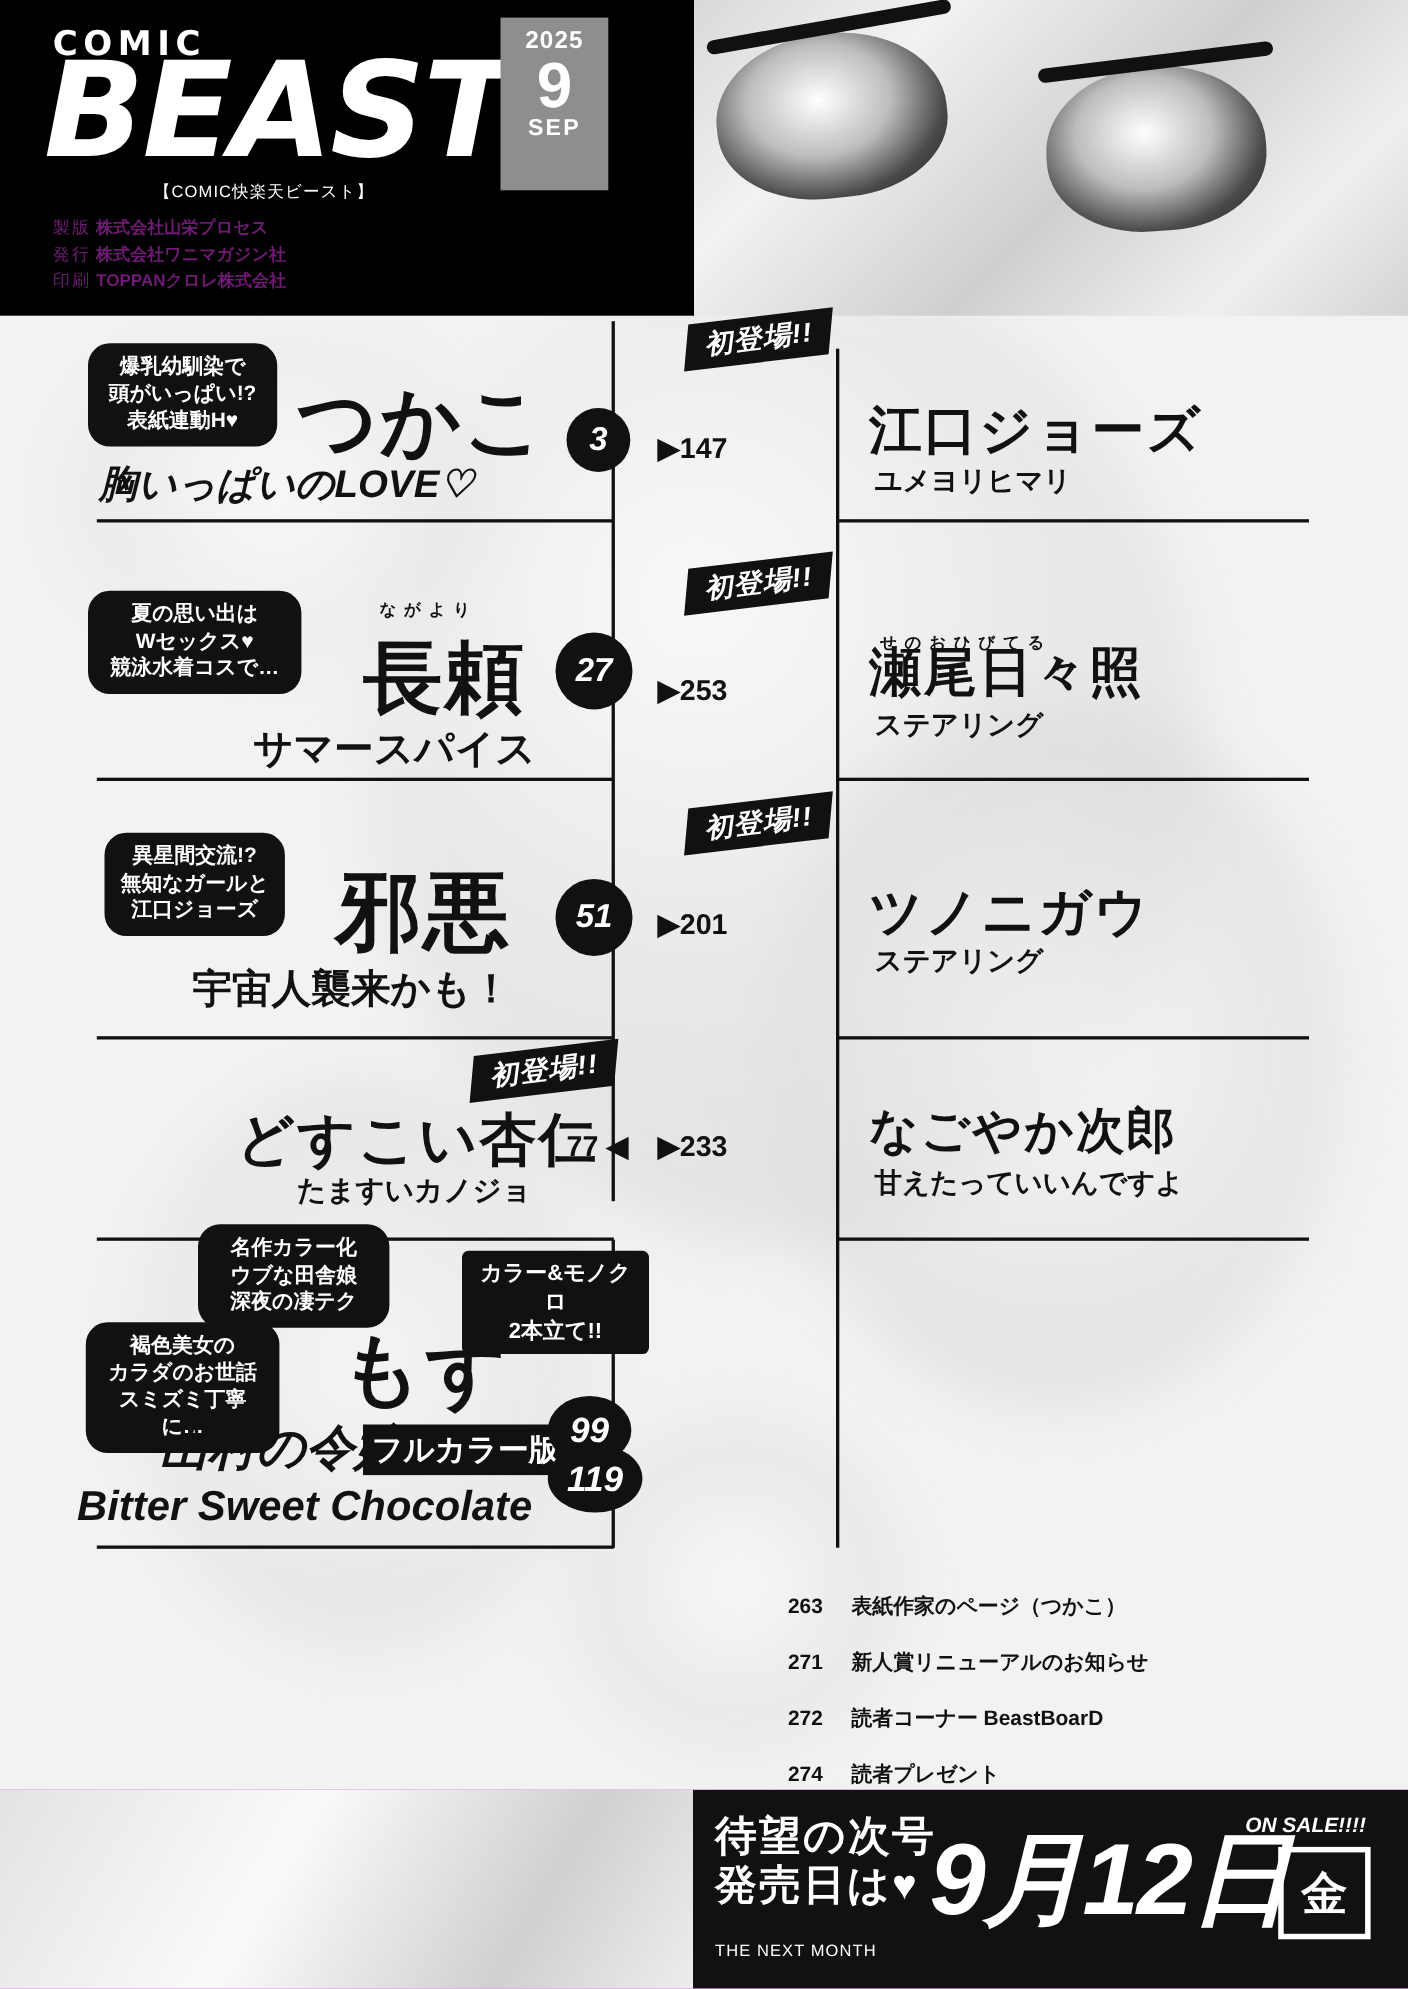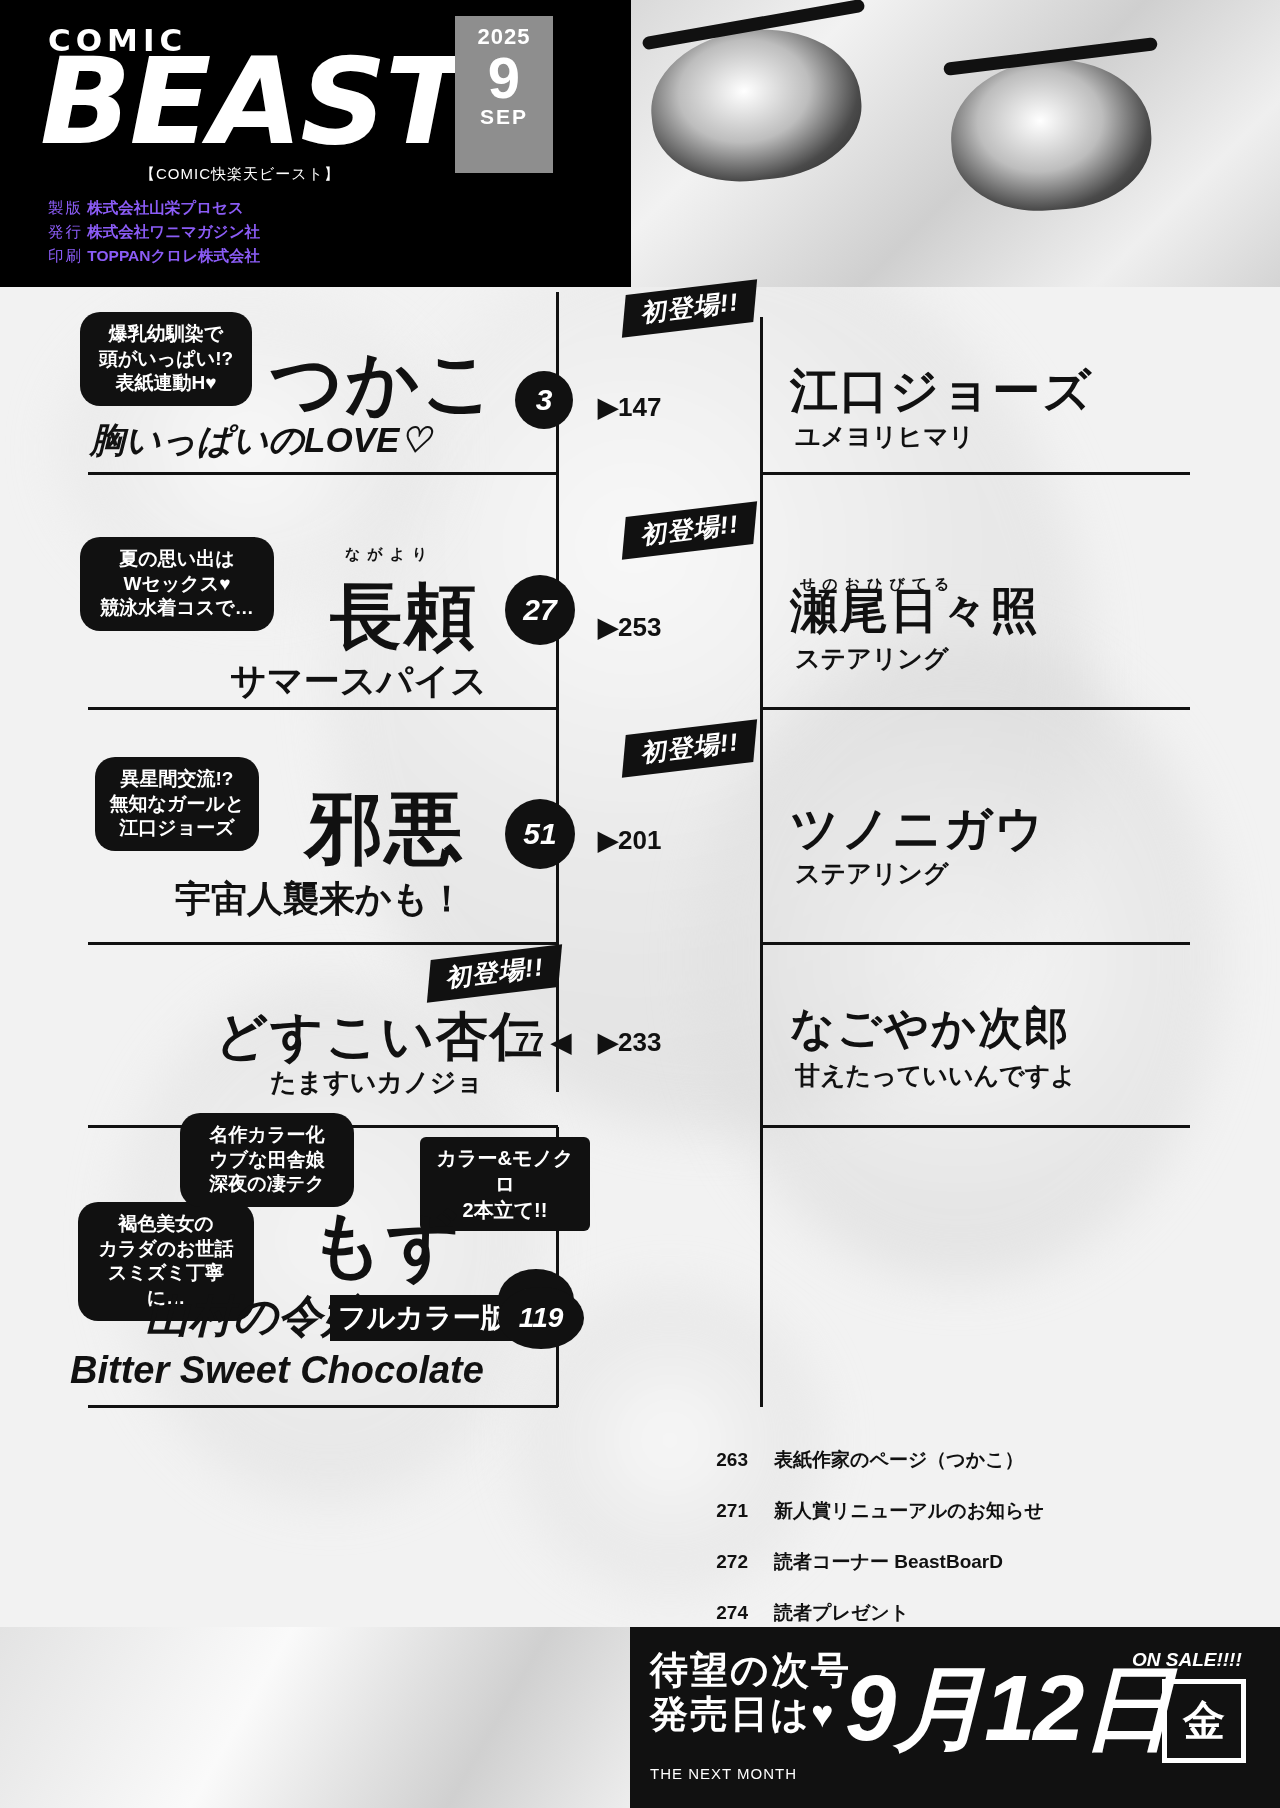--- a/index.html
+++ b/index.html
@@ -34,21 +34,21 @@
 
   .logo-comic{position:absolute;left:48px;top:22px;color:#fff;font-size:31px;letter-spacing:5px;font-weight:bold;font-family:"DejaVu Sans",sans-serif;}
   .logo-beast{position:absolute;left:40px;top:42px;color:#fff;font-size:120px;font-weight:bold;font-style:italic;letter-spacing:-2px;line-height:1;font-family:"DejaVu Sans",sans-serif;}
   .logo-sub{position:absolute;left:140px;top:165px;color:#fff;font-size:15px;letter-spacing:1px;}
 
   .issue-box{position:absolute;left:455px;top:16px;width:98px;height:157px;background:#8e8e8e;text-align:center;color:#fff;}
   .issue-year{font-size:22px;font-weight:bold;padding-top:8px;letter-spacing:1px;}
   .issue-month{font-size:58px;font-weight:bold;line-height:.95;}
   .issue-sep{font-size:21px;font-weight:bold;letter-spacing:2px;}
 
-  .imprint{position:absolute;left:48px;top:196px;color:#8b5cf6;font-size:15.5px;line-height:1.55;white-space:nowrap;}
+  .imprint{position:absolute;left:48px;top:196px;color:#701a75;font-size:15.5px;line-height:1.55;white-space:nowrap;}
   .imprint b{font-weight:bold;}
   .imprint .lbl{letter-spacing:2px;}
   .cover-cred{position:absolute;left:356px;top:196px;color:#fff;font-size:15.5px;line-height:1.7;white-space:nowrap;}
   .cover-cred .en{font-style:italic;}
 
   
   .toc{position:absolute;left:0;top:287px;width:1280px;height:1340px;}
 
   .vline{position:absolute;width:3px;background:#111;}
   .hline{position:absolute;height:3px;background:#111;}
@@ -207,21 +207,21 @@
     </div>
     <div class="speech" style="left:420px;top:850px;width:150px;padding:8px 10px;font-size:20px;border-radius:6px;">
       <span style="white-space:pre-line;">カラー&amp;モノクロ
 2本立て!!</span>
     </div>
     <div class="title-jp" style="left:310px;top:910px;font-size:72px;">もず</div>
     <div class="subtitle-jp" style="left:145px;top:1000px;font-size:44px;font-style:italic;">山村の令嬢</div>
     <div class="fullcolor-tag" style="left:330px;top:1008px;">フルカラー版</div>
     <div class="subtitle-jp" style="left:70px;top:1062px;font-size:38px;font-style:italic;">Bitter Sweet Chocolate</div>
     <div class="pagecircle" style="left:498px;top:982px;width:76px;height:62px;font-size:32px;">99</div>
-    <div class="pagecircle" style="left:498px;top:1000px;width:86px;height:62px;font-size:28px;">119</div>
+    <div class="pagecircle" style="left:498px;top:1026px;width:86px;height:62px;font-size:32px;">119</div>
 
     <div class="banner" style="left:625px;top:0px;">
       <span>初登場!!</span>
     </div>
     <div class="pagenum" style="left:598px;top:105px;">
       ▶<span>147</span>
     </div>
     <div class="title-jp" style="left:790px;top:72px;font-size:48px;">江口ジョーズ</div>
     <div class="subtitle-jp" style="left:795px;top:133px;font-size:25px;">ユメヨリヒマリ</div>
 

